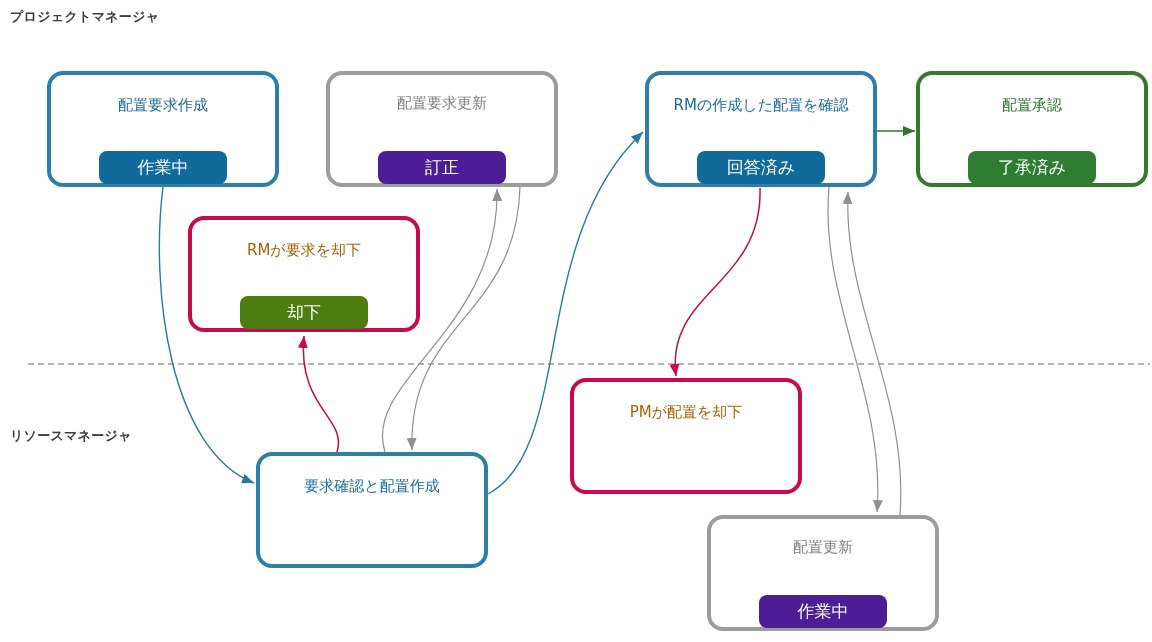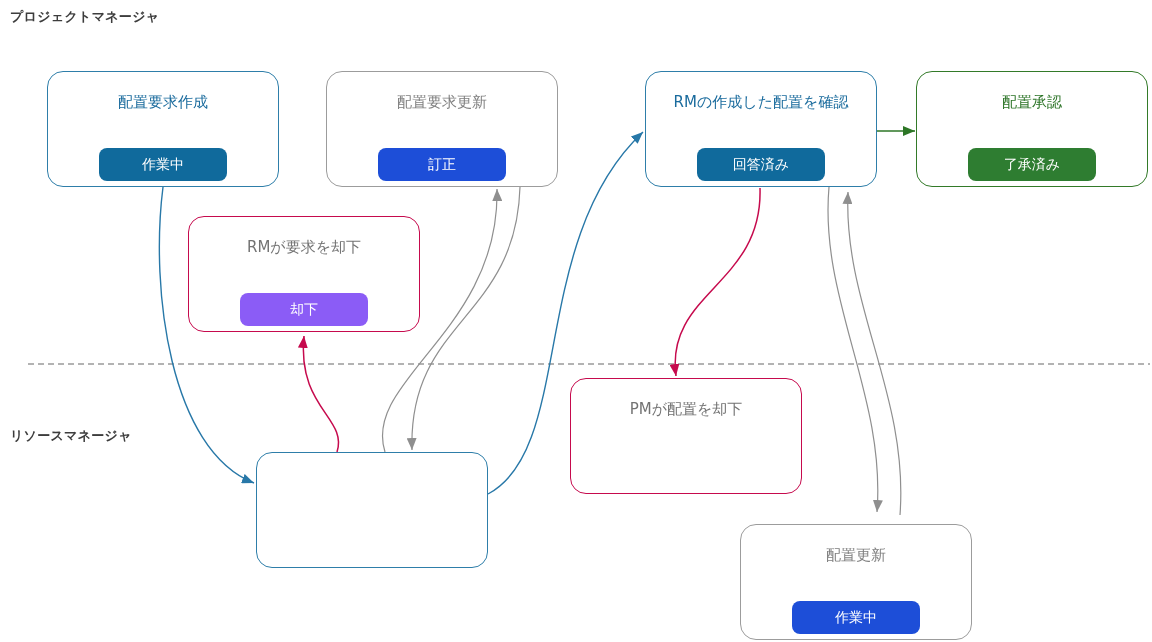--- a/index.html
+++ b/index.html
@@ -9,45 +9,45 @@
   }
   .lane-label{
     position:absolute;left:10px;font-size:13px;font-weight:bold;color:#3d3d3d;letter-spacing:.3px;
   }
   .lane-label.pm{top:8px;}
   .lane-label.rm{top:385px;margin-top:42px;}
   svg.edges{position:absolute;left:0;top:0;width:1152px;height:642px;pointer-events:none;}
 
   .node{
     position:absolute;width:232px;height:116px;background:#ffffff;
-    border:1px solid #15803d;border-radius:16px;box-sizing:border-box;text-align:center;
+    border:4px solid #15803d;border-radius:16px;box-sizing:border-box;text-align:center;
   }
   .node-title{
     position:absolute;left:0;right:0;top:21px;font-size:15px;line-height:18px;color:#7f7f7f;
   }
   .badge{
     position:absolute;left:50%;transform:translateX(-50%);top:76px;width:128px;height:33px;
-    line-height:33px;border-radius:8px;color:#ffffff;font-size:14px;text-align:center;
+    line-height:33px;border-radius:8px;color:#ffffff;font-size:17px;text-align:center;
     background:#7f7f7f;white-space:nowrap;
   }
   
   .v-blue{border-color:#2e7ea9;}    .v-blue .node-title{color:#1a6b9d;}    .v-blue .badge{background:#106a9c;}
-  .v-gray{border-color:#9c9c9c;}    .v-gray .node-title{color:#7f7f7f;}    .v-gray .badge{background:#1d4ed8;}
-  .v-crimson{border-color:#c60a4d;} .v-crimson .node-title{color:#737373;} .v-crimson .badge{background:#8b5cf6;}
+  .v-gray{border-color:#9c9c9c;}    .v-gray .node-title{color:#7f7f7f;font-family:Liberation Mono, monospace;}    .v-gray .badge{background:#4c1d95;}
+  .v-crimson{border-color:#c60a4d;} .v-crimson .node-title{color:#a16207;} .v-crimson .badge{background:#4d7c0f;}
   .v-green{border-color:#337a29;}   .v-green .node-title{color:#2c7427;}   .v-green .badge{background:#2e7d31;}
 
   
   .p-create-request    {left:47px; top:71px;}
   .p-update-request    {left:326px;top:71px;}
   .p-confirm-allocation{left:645px;top:71px;}
   .p-approve-allocation{left:916px;top:71px;}
   .p-rm-reject         {left:188px;top:216px;}
   .p-pm-reject         {left:560px;top:378px;margin-left:10px;}
   .p-review-create     {left:256px;top:452px;}
-  .p-update-allocation {left:740px;top:515px;margin-top:9px;}
+  .p-update-allocation {left:707px;top:515px;}
 </style>
 </head>
 <body>
 
 <div class="canvas">
 
   <div class="lane-label pm">プロジェクトマネージャ</div>
   <div class="lane-label rm">リソースマネージャ</div>
 
   <svg class="edges" viewBox="0 0 1152 642">
@@ -110,20 +110,21 @@
   <div class="node v-crimson p-rm-reject">
     <div class="node-title">RMが要求を却下</div>
     <div class="badge">却下</div>
   </div>
 
   <div class="node v-crimson p-pm-reject">
     <div class="node-title">PMが配置を却下</div>
   </div>
 
   <div class="node v-blue p-review-create">
+    <div class="node-title">要求確認と配置作成</div>
   </div>
 
   <div class="node v-gray p-update-allocation">
     <div class="node-title">配置更新</div>
     <div class="badge">作業中</div>
   </div>
 
 </div>
 
 </body></html>

